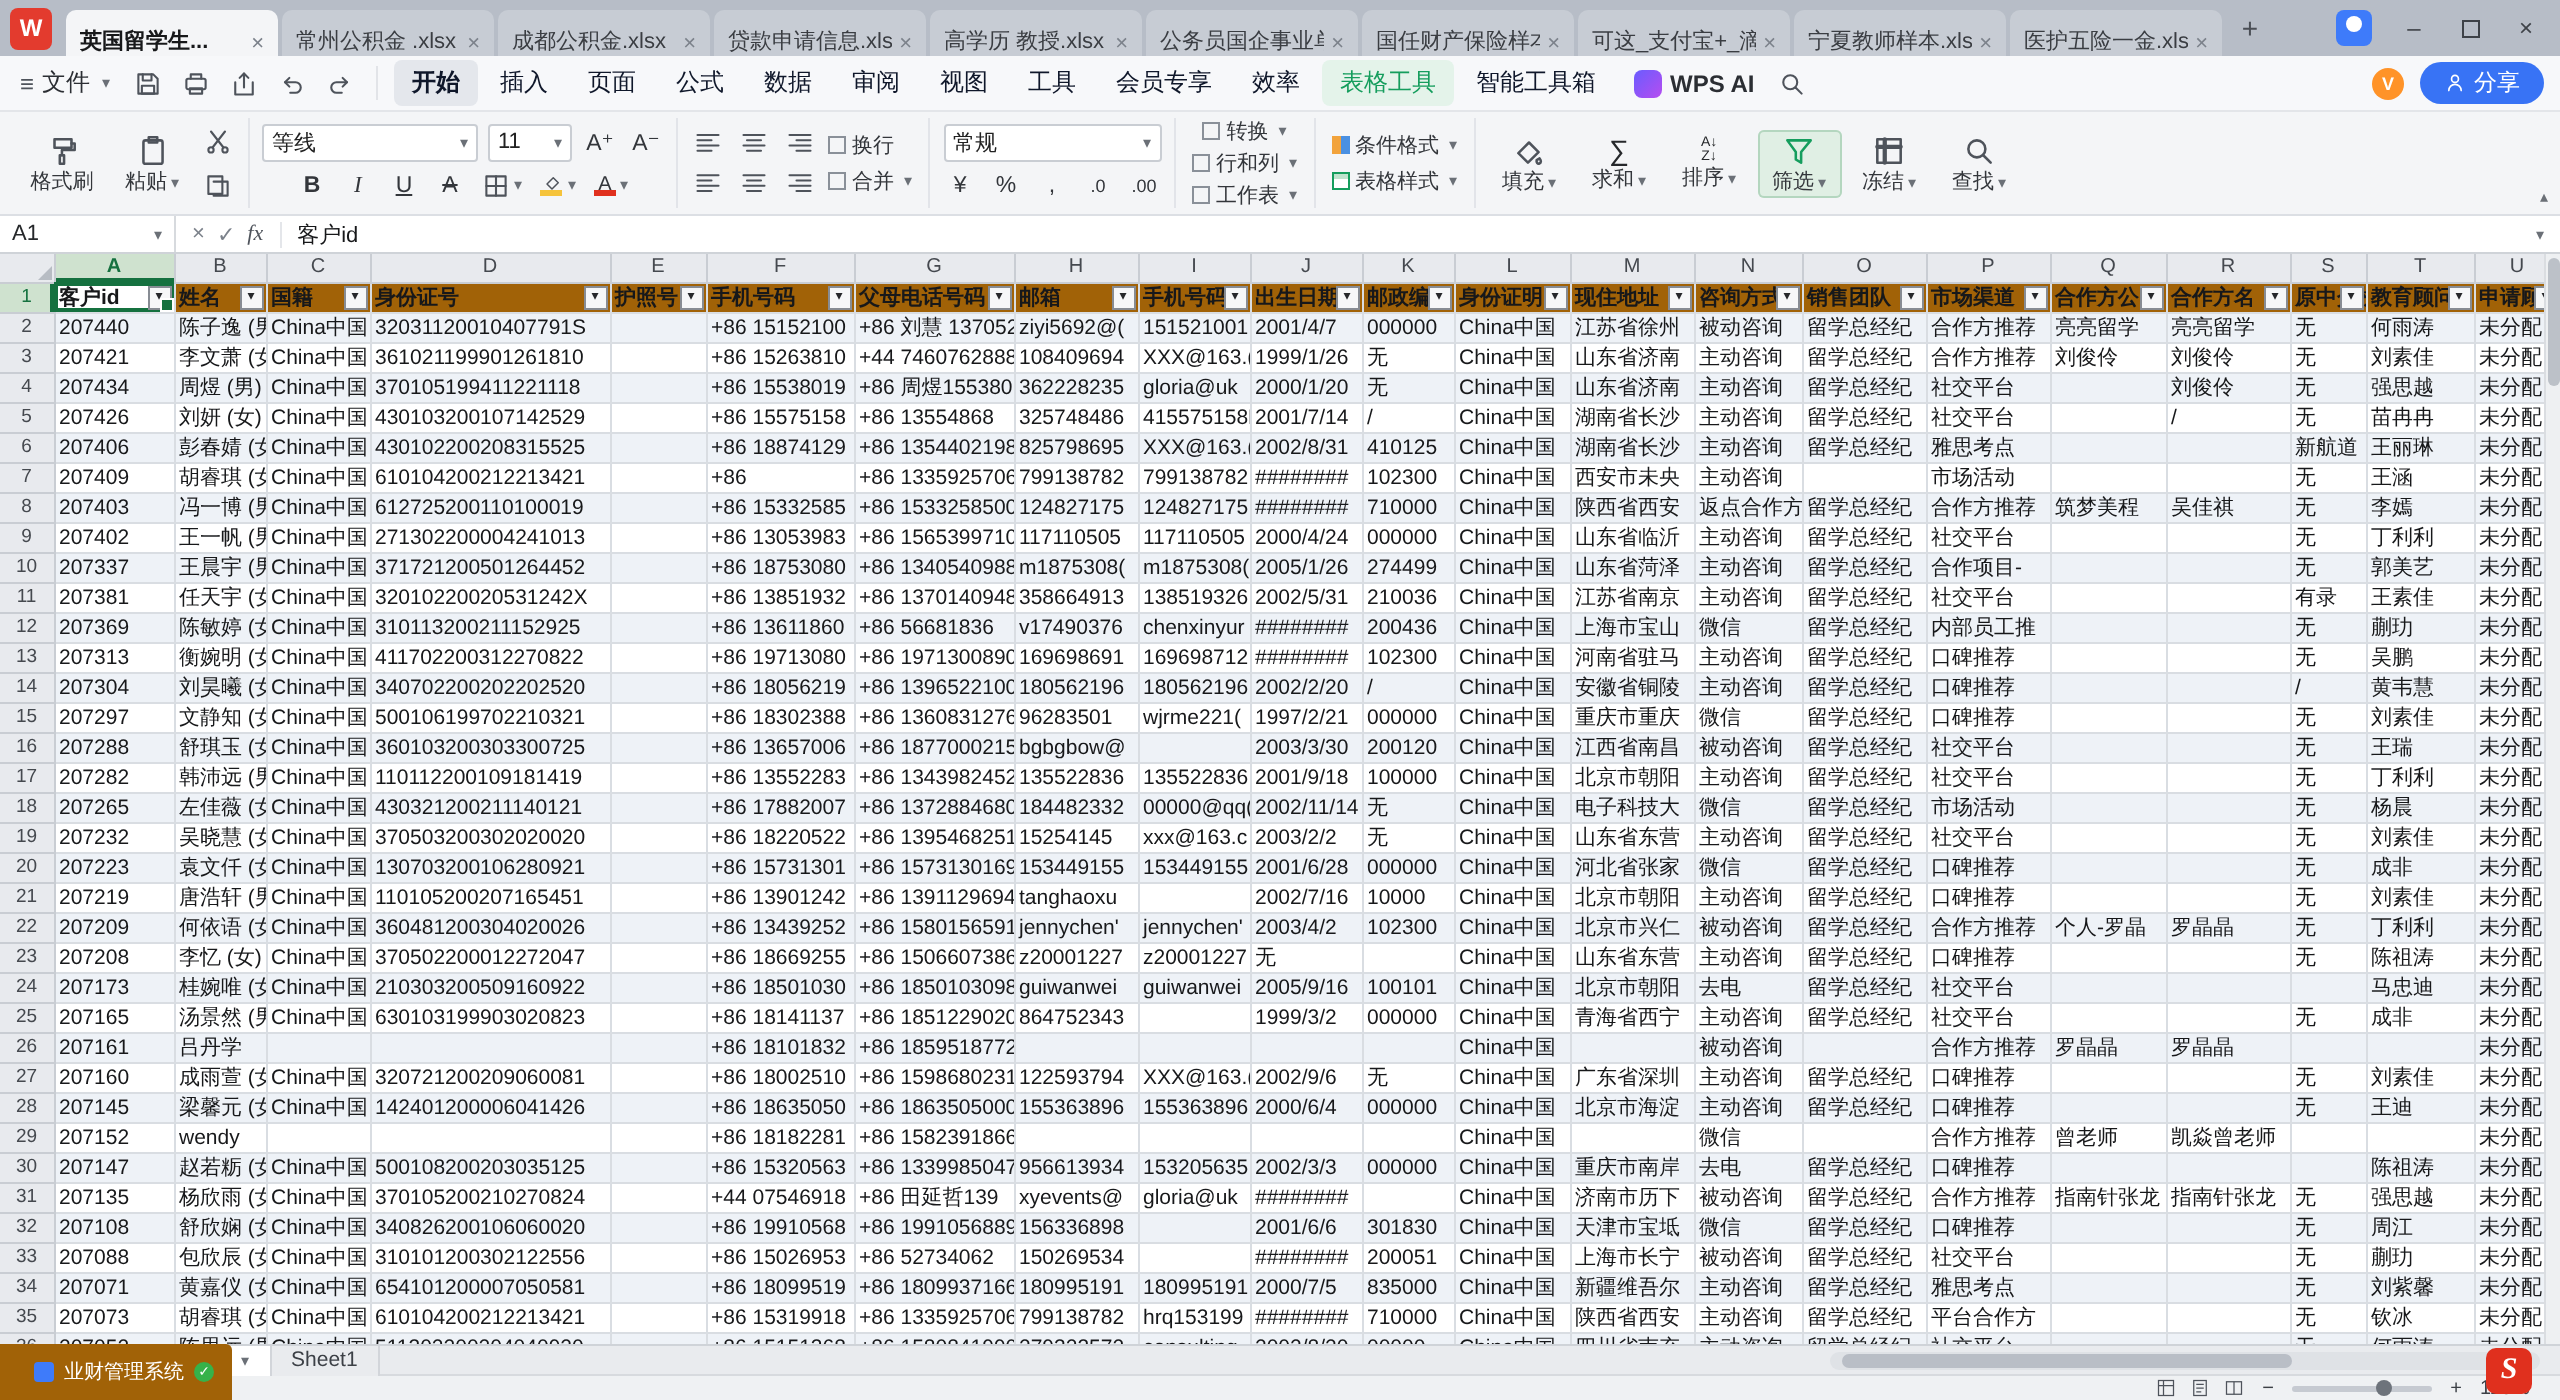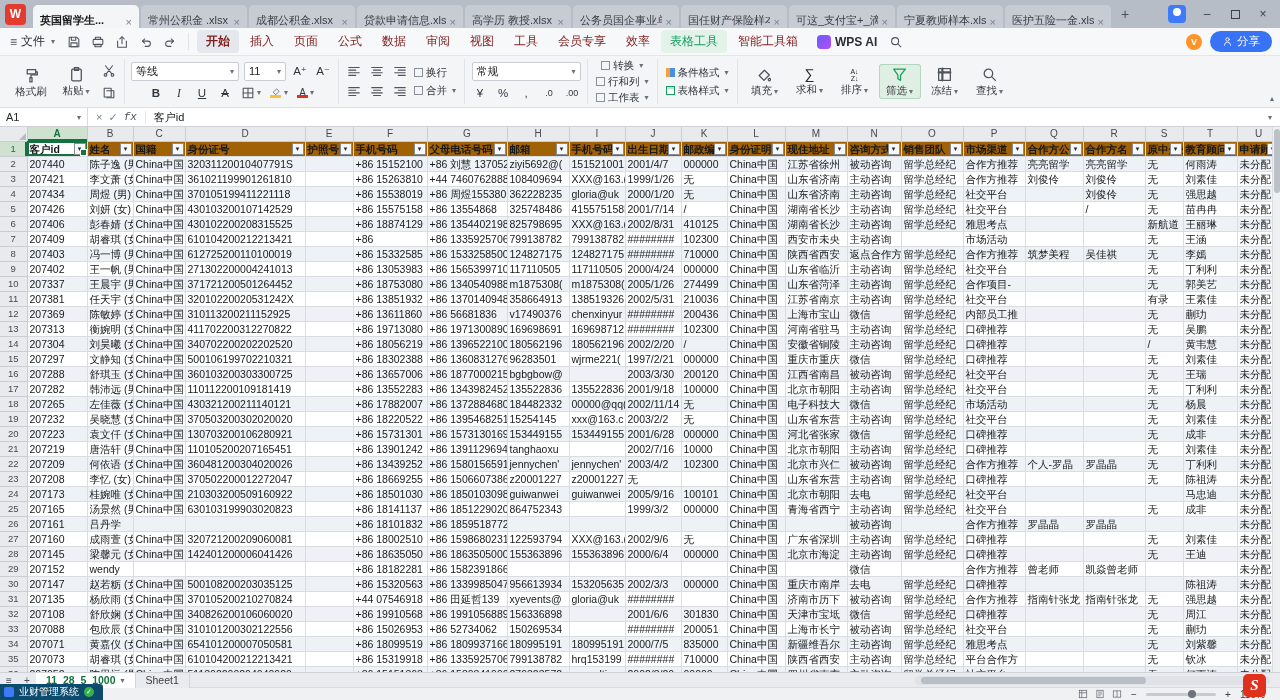--- a/index.html
+++ b/index.html
@@ -23,21 +23,21 @@
 
 
 .menubar{height:28px;background:#f7f8fa;border-bottom:1px solid #e3e5e9;display:flex;align-items:center;padding:0 8px;position:relative}
 .filebtn{display:flex;align-items:center;gap:4px;font-size:12px;color:#2b2e33;padding:0 8px 0 2px}
 .hamb{font-size:12px;color:#4e535b}
 .chev{font-size:8px;color:#6b7077;margin-left:2px}
 .qicons{display:flex;align-items:center;gap:7px;padding:0 10px 0 2px;border-right:1px solid #e2e4e8;margin-right:8px}
 .qicon{width:17px;height:17px;display:flex;align-items:center;justify-content:center}
 svg.ic{width:14px;height:14px;stroke:#4e535b;fill:none;stroke-width:1.2;stroke-linecap:round;stroke-linejoin:round}
 .menuitems{display:flex;align-items:center;gap:2px}
-.menuitem{padding:3px 9px;font-size:12px;color:#7f1d1d;border-radius:4px;white-space:nowrap}
+.menuitem{padding:3px 9px;font-size:12px;color:#0f172a;border-radius:4px;white-space:nowrap}
 .menuitem.active{background:#e4e7ec;font-weight:700}
 .menuitem.ctx{color:#159d5d;background:#e4f3ea}
 .wpsai{display:flex;align-items:center;gap:4px;margin-left:10px;font-weight:700;font-size:12px;color:#2b2e33}
 .aidot{width:14px;height:14px;border-radius:4px;background:linear-gradient(135deg,#6a5cff,#b64df0)}
 .searchbtn{margin-left:10px;width:18px;height:18px;display:flex;align-items:center;justify-content:center}
 .mspacer{flex:1}
 .premium{width:16px;height:16px;border-radius:50%;background:#ff9328;color:#fff;font-size:9px;font-weight:700;display:flex;align-items:center;justify-content:center;margin-right:8px}
 .sharebtn{display:flex;align-items:center;gap:4px;background:#3873f5;color:#fff;border-radius:11px;height:21px;padding:0 12px;font-size:11.5px}
 .sharebtn svg{stroke:#fff}
 
@@ -59,21 +59,21 @@
 .minisq.green{border-color:#159d5d;background:linear-gradient(#bfe3cd 33%,#fff 33%)}
 .minisq.cf{border:none;background:linear-gradient(90deg,#f2a33c 50%,#4a90e2 50%)}
 .bold{font-weight:700}.ital{font-style:italic;font-family:"Liberation Serif",serif}.unders{text-decoration:underline}.strik{text-decoration:line-through}
 .colorbar{display:inline-block;width:11px;height:3px;margin-top:-2px}
 .collapse{position:absolute;right:6px;bottom:4px;font-size:8px;color:#6b7077}
 
 
 .fbar{height:19px;background:#fff;border-bottom:1px solid #cfd3d8;display:flex;align-items:center}
 .namebox{width:88px;height:100%;border-right:1px solid #d7dade;display:flex;align-items:center;justify-content:space-between;padding:0 6px;font-size:11px}
 .fbicons{display:flex;align-items:center;gap:6px;padding:0 8px;border-right:1px solid #e4e6ea;color:#7c828b;font-size:11px}
-.fx{font-style:italic;font-family:Liberation Mono, monospace;color:#4e535b}
+.fx{font-style:italic;font-family:Liberation Serif, serif;color:#4e535b}
 .fval{flex:1;padding:0 8px;font-size:11px;color:#17181a}
 .fexp{padding:0 8px;font-size:8px;color:#6b7077}
 
 
 .gridwrap{height:545px;overflow:hidden;position:relative;background:#fff}
 table.sheet{border-collapse:collapse;table-layout:fixed;width:1280px}
 .sheet td{border-right:1px solid #d9dde2;border-bottom:1px solid #d9dde2;overflow:hidden;white-space:nowrap;font-size:10.5px;padding:0 2px;height:15px;line-height:14px;color:#17181a;background:#fff}
 tr.colrow td{height:14px;line-height:13px;background:#e8eaee;border-color:#c9cdd3;text-align:center;font-size:10px;color:#45494f;padding:0}
 td.corner{background:#e4e6ea;position:relative}
 td.corner:after{content:"";position:absolute;right:1px;bottom:1px;border-left:7px solid transparent;border-bottom:7px solid #b7bcc3}
@@ -98,21 +98,21 @@
 .hthumb{position:absolute;left:6px;top:1px;width:225px;height:7px;background:#b9bec6;border-radius:4px}
 .statusbar{height:13px;background:#eff1f3;border-top:1px solid #d7dade;display:flex;align-items:center;justify-content:flex-end;padding-right:12px;gap:6px;font-size:10px;color:#3c4046}
 .viewic{width:11px;height:11px;display:flex;align-items:center;justify-content:center}
 .viewic svg{width:10px;height:10px;stroke:#4e535b;fill:none;stroke-width:1}
 .zbtn{width:12px;text-align:center;color:#3c4046}
 .ztrack{width:70px;height:3px;background:#c6cad1;border-radius:2px;position:relative}
 .zthumb{position:absolute;left:42px;top:-3px;width:8px;height:8px;background:#6d737b;border-radius:50%}
 .zpct{min-width:28px}
 
 
-.chip{position:absolute;left:0;bottom:0;height:16px;background:#0c4a6e;display:flex;align-items:center;gap:5px;padding:0 9px 0 4px;color:#fff;font-size:10px;border-radius:0 3px 0 0;z-index:5}
+.chip{position:absolute;left:0;bottom:0;height:28px;background:#a16207;display:flex;align-items:center;gap:5px;padding:0 9px 0 17px;color:#fff;font-size:10px;border-radius:0 3px 0 0;z-index:5}
 .chipicon{width:10px;height:10px;background:#3e7bfa;border-radius:2px;flex:none}
 .chipcheck{width:10px;height:10px;border-radius:50%;background:#36b24a;color:#fff;font-size:7px;display:flex;align-items:center;justify-content:center}
 .sbadge{position:absolute;right:14px;bottom:3px;width:23px;height:23px;border-radius:5px;background:#e0301e;color:#fff;font-weight:700;font-size:15px;display:flex;align-items:center;justify-content:center;font-family:"Liberation Serif",serif;font-style:italic;z-index:5}
 </style>
 </head>
 <body>
 
 <div class="tabbar">
   <div class="logo">W</div>
   <div class="doctabs" id="doc-tabs">

